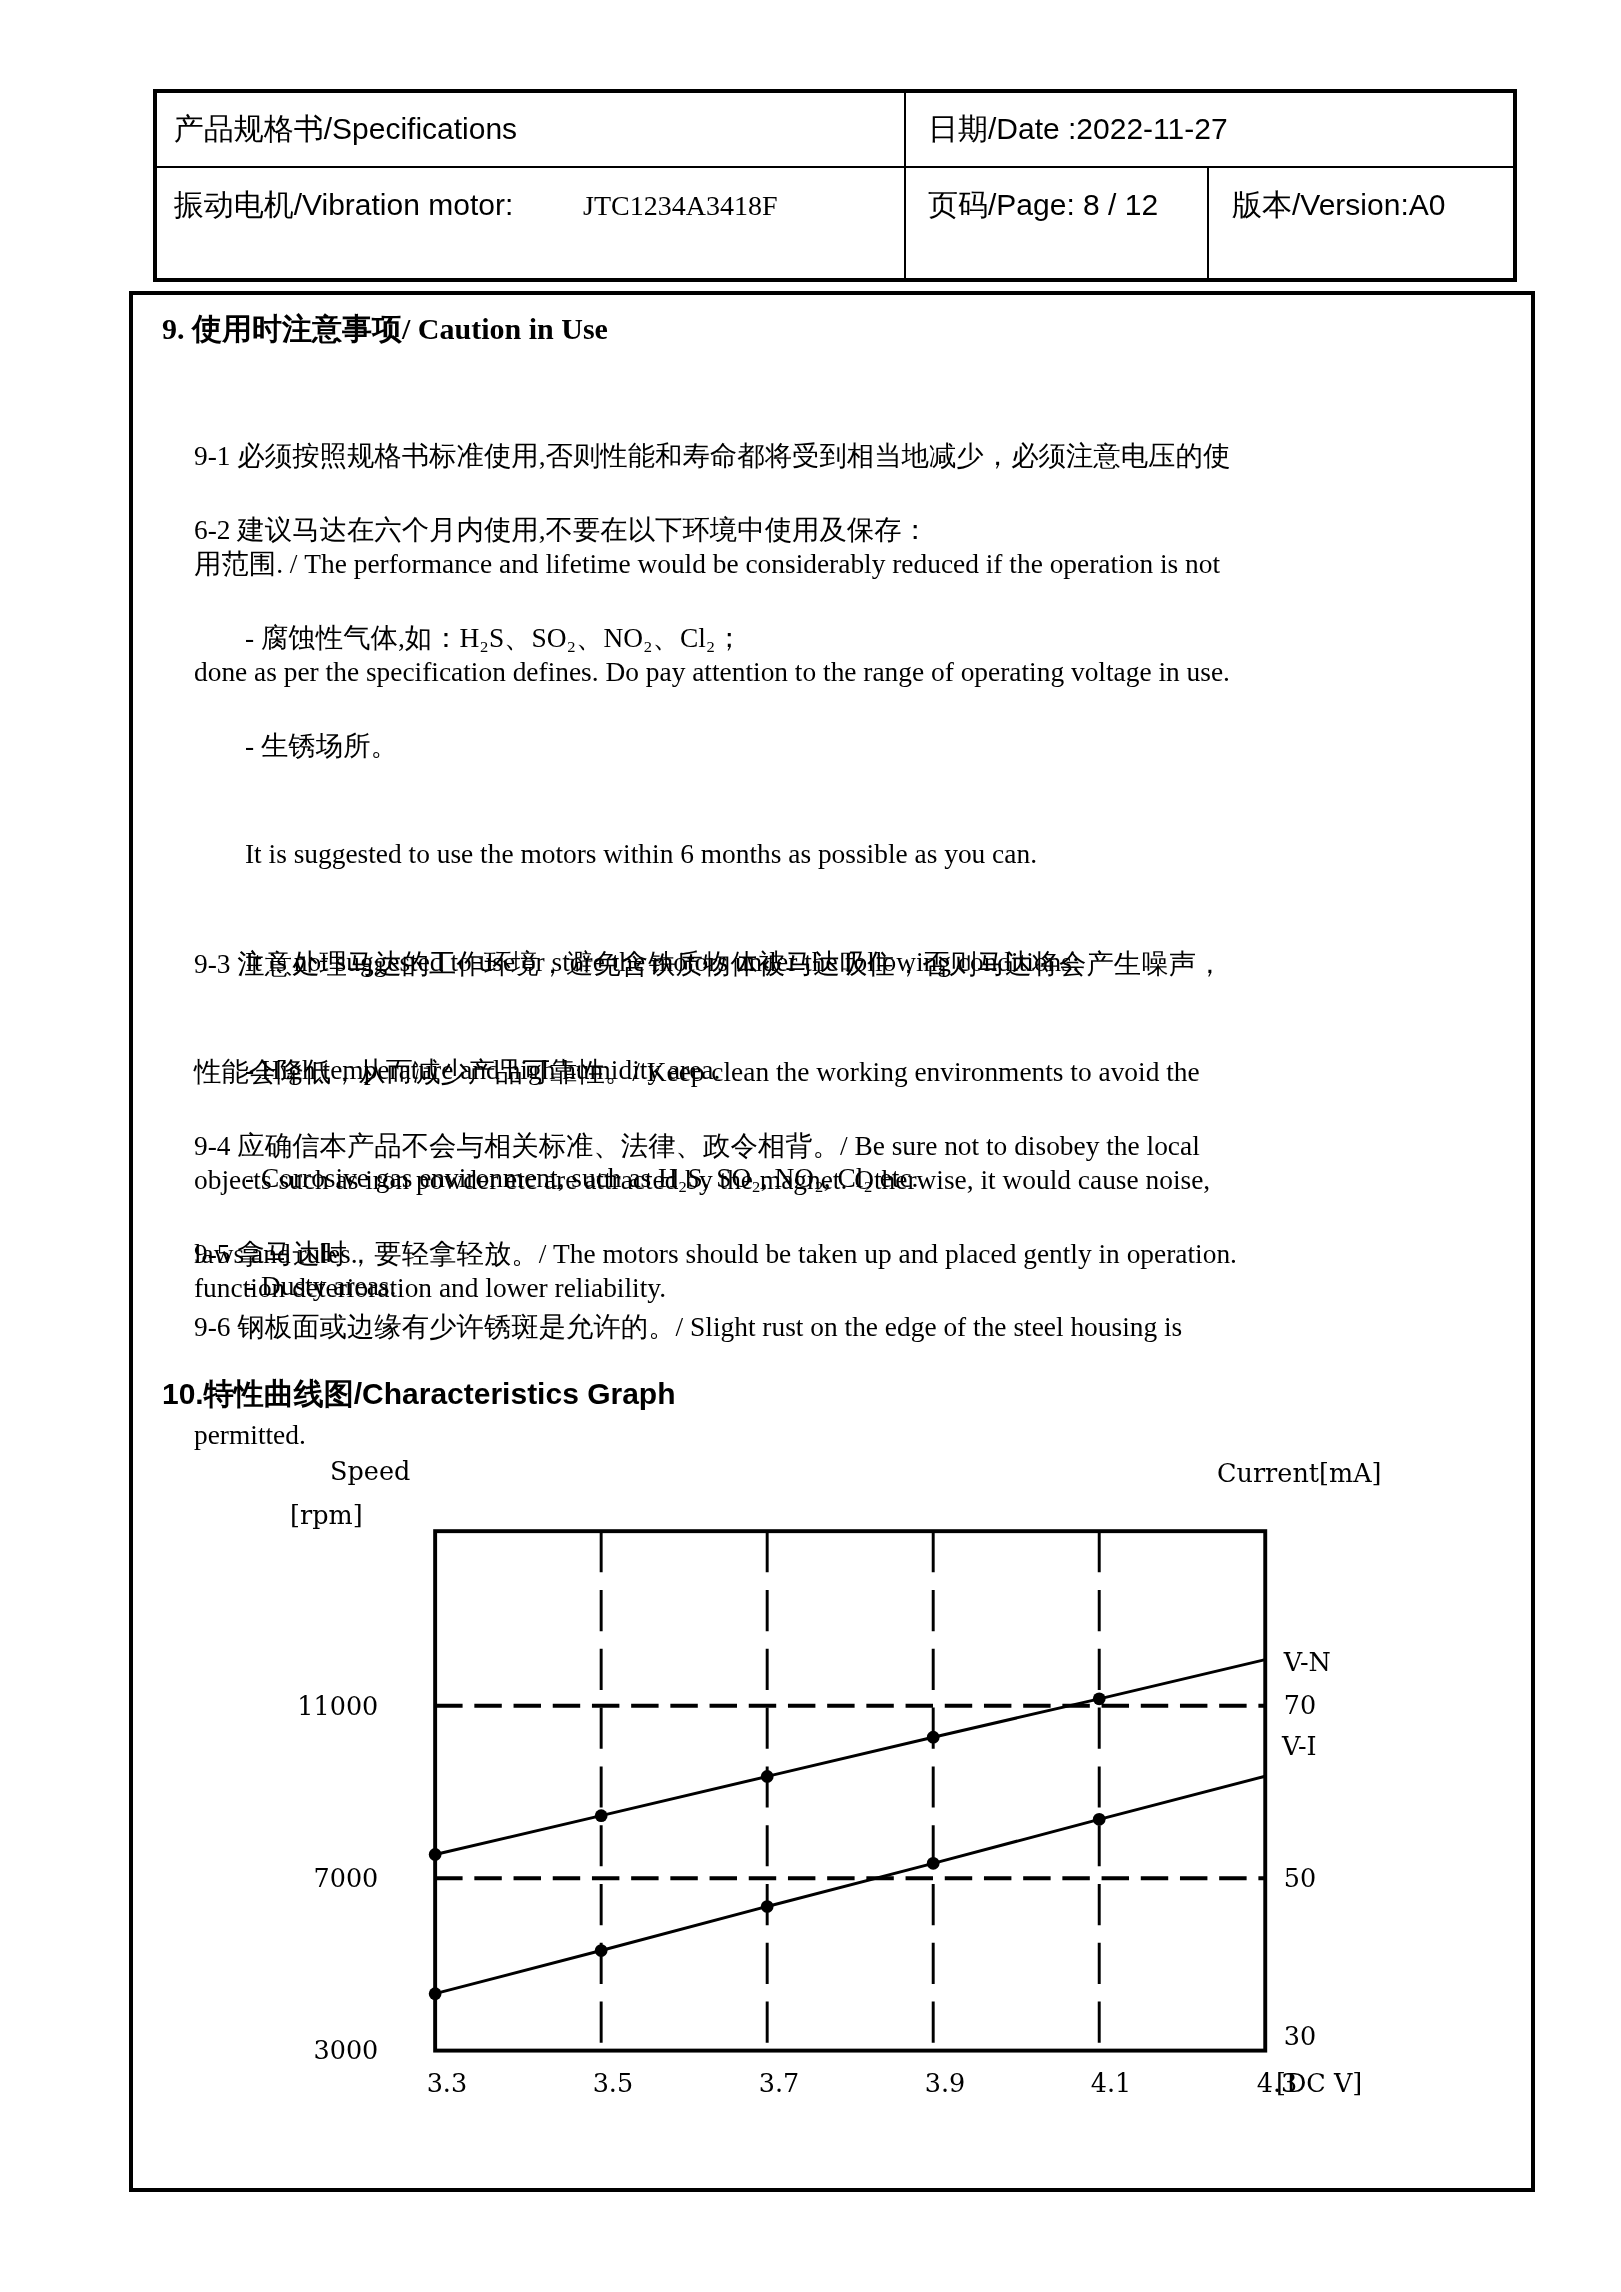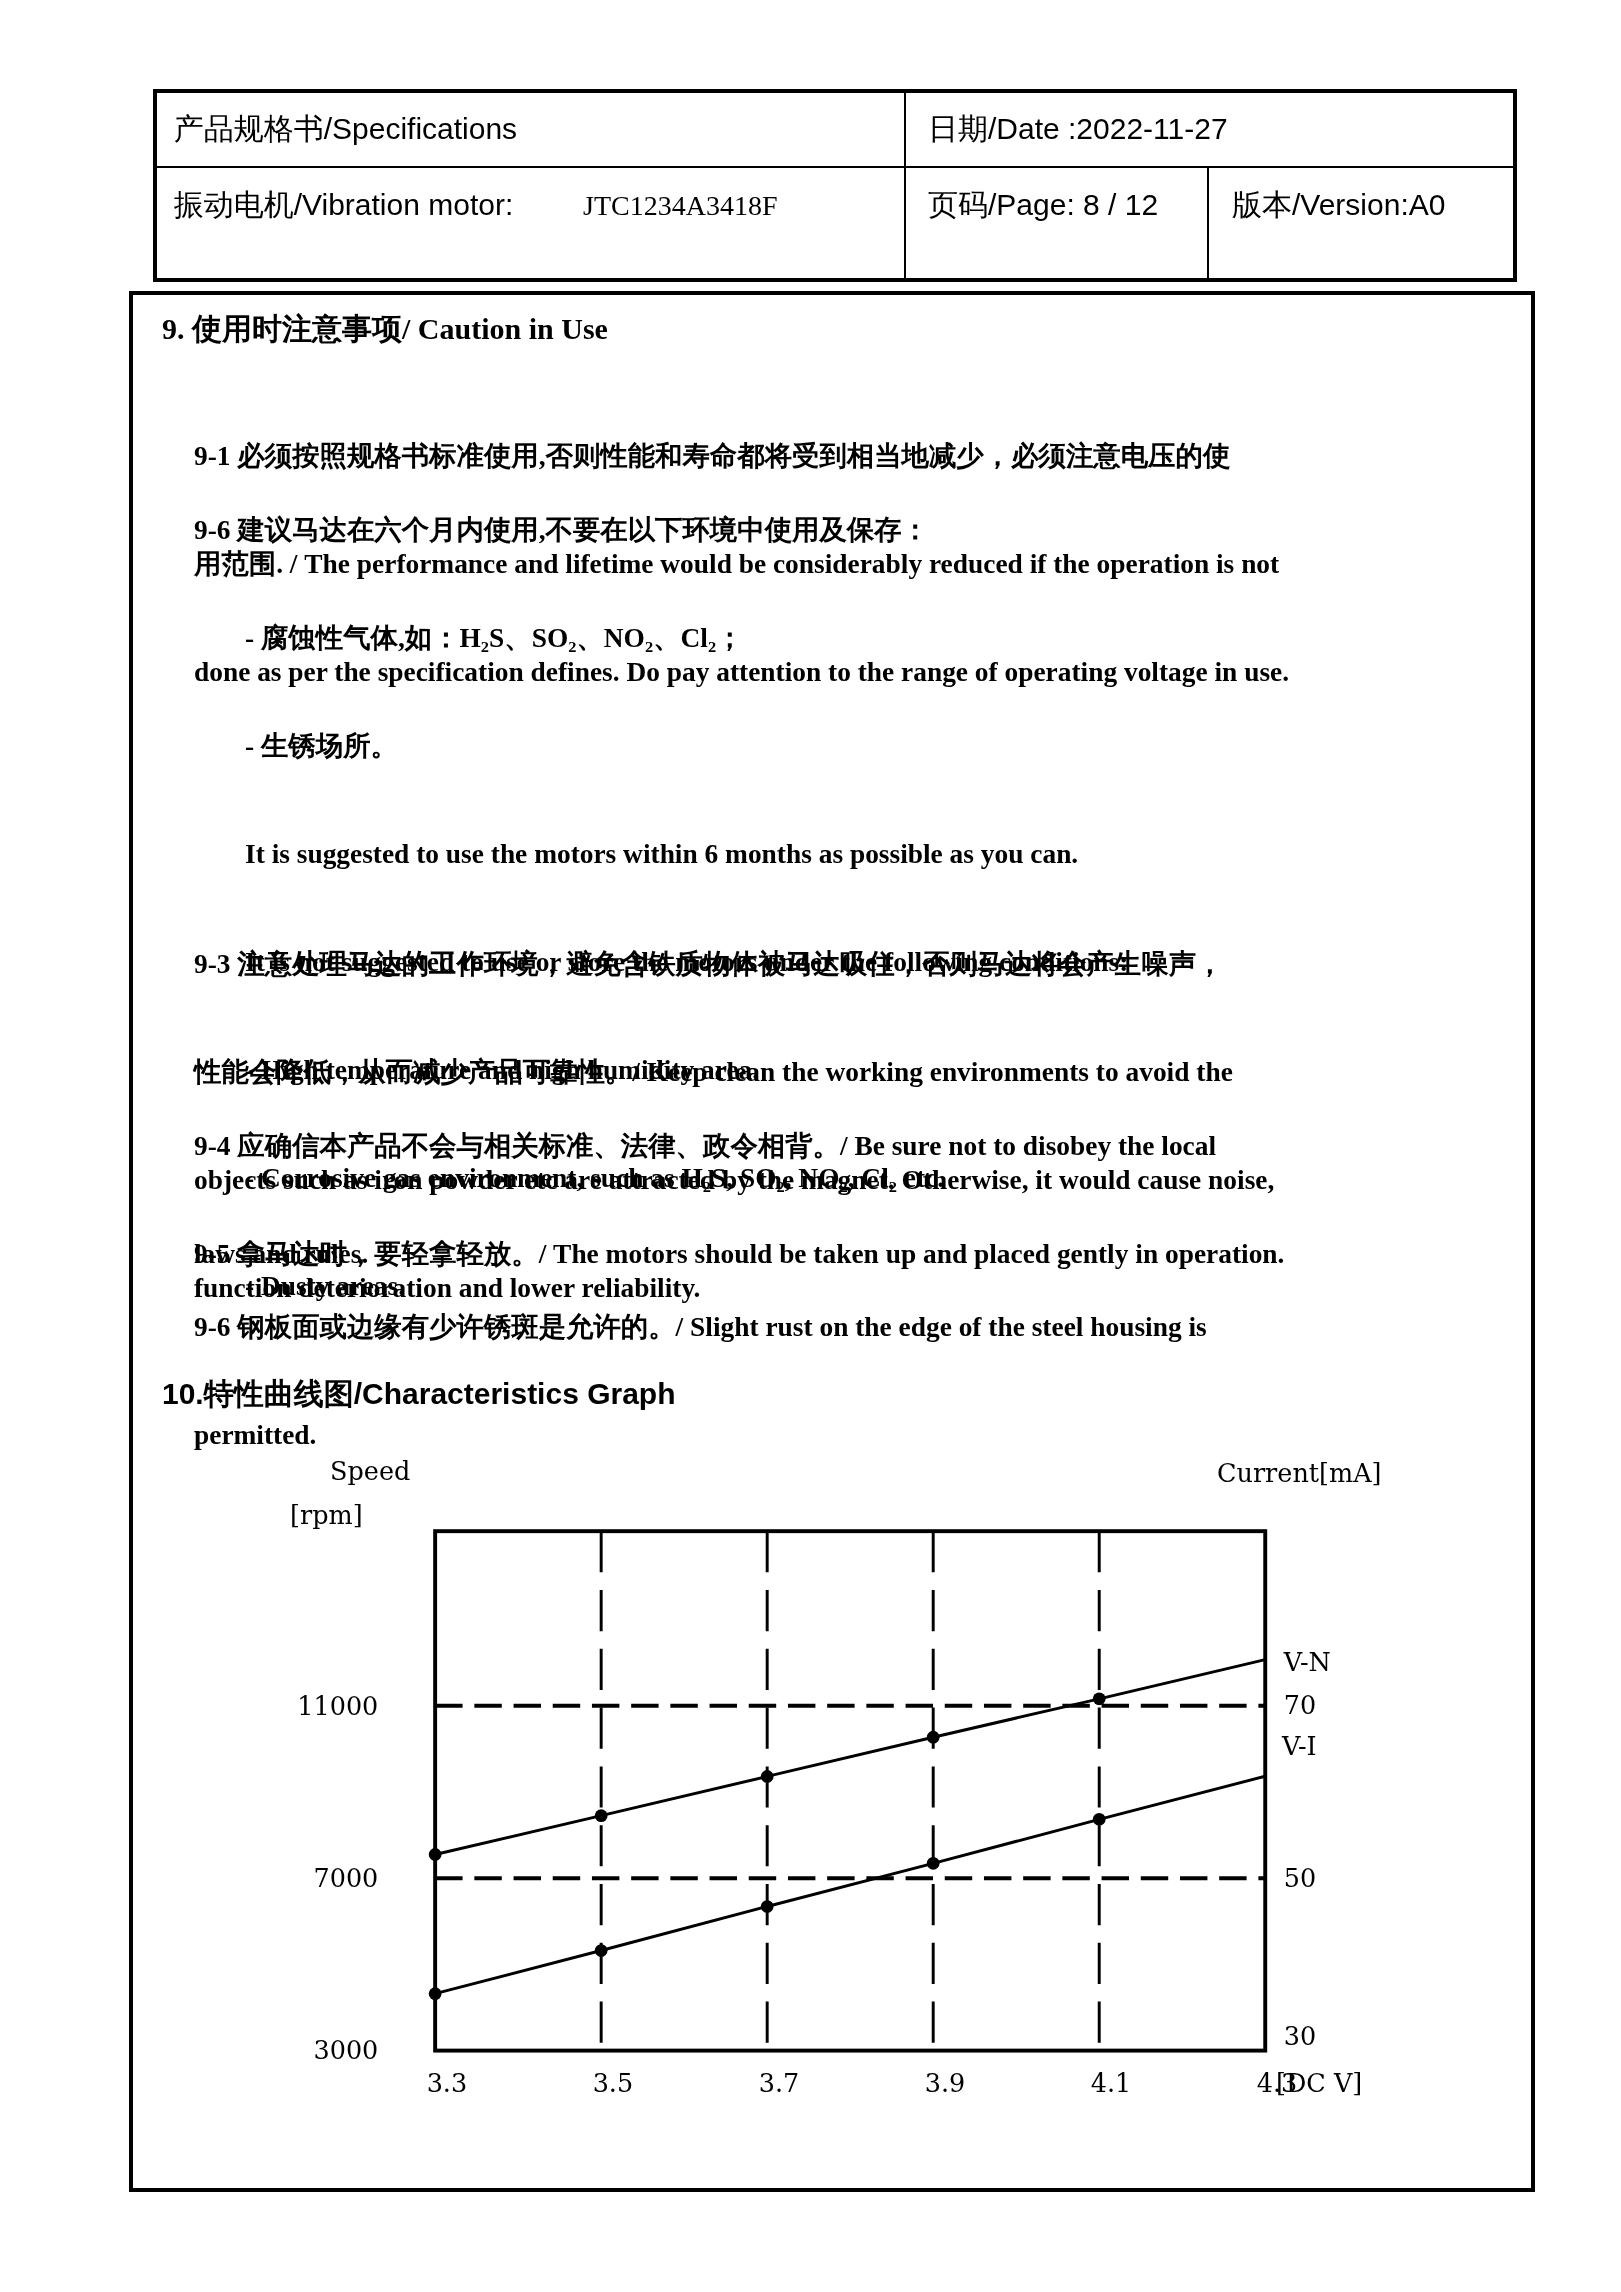--- a/index.html
+++ b/index.html
@@ -12,21 +12,21 @@
   
   .hdr { left: 153px; top: 89px; width: 1364px; height: 193px; border: 4.9px solid #000; box-sizing: border-box; }
   .hdr .hline { position: absolute; left: 0; right: 0; top: 73px; height: 2px; background: #000; }
   .hdr .vline { position: absolute; width: 2px; background: #000; }
   .hdr .cell { position: absolute; font-size: 30px; line-height: 39px; white-space: pre; }
 
   
   .frame { left: 129px; top: 291px; width: 1406px; height: 1901px; border: 4.9px solid #000; box-sizing: border-box; }
 
   .h9 { left: 162px; top: 309px; font-size: 30px; font-weight: bold; }
-  .para { font-size: 27.4px; line-height: 36px; white-space: pre; font-weight: bold; }
+  .para { font-size: 27.4px; line-height: 36px; white-space: pre; }
   .h10 { left: 162px; top: 1374px; font-size: 30px; font-weight: bold; }
 
   
   .axlbl { font-size: 25.5px; white-space: pre; }
 </style>
 </head>
 <body>
 
 <div class="abs hdr sans">
   <div class="hline"></div>
@@ -43,21 +43,21 @@
 <div class="abs frame"></div>
 
 <div class="abs h9 serif">9. 使用时注意事项/ Caution in Use</div>
 
 <div class="abs para serif" style="left:194px; top:366px;">
   <div>9-1 必须按照规格书标准使用,否则性能和寿命都将受到相当地减少，必须注意电压的使</div>
   <div>用范围. / The performance and lifetime would be considerably reduced if the operation is not</div>
   <div>done as per the specification defines. Do pay attention to the range of operating voltage in use.</div>
 </div>
 
-<div class="abs para serif" style="left:194px; top:512px;">9-6 建议马达在六个月内使用,不要在以下环境中使用及保存：</div>
+<div class="abs para serif" style="left:194px; top:512px;">6-2 建议马达在六个月内使用,不要在以下环境中使用及保存：</div>
 <div class="abs para serif" style="left:245px; top:548px;">
   <div>- 腐蚀性气体,如：H₂S、SO₂、NO₂、Cl₂；</div>
   <div>- 生锈场所。</div>
   <div>It is suggested to use the motors within 6 months as possible as you can.</div>
   <div>It is not suggested to use or store the motors under the following conditions:</div>
   <div>- High temperature and high humidity area.</div>
   <div>- Corrosive gas environment, such as H₂S, SO₂, NO₂, Cl₂ etc.</div>
   <div>- Dusty areas.</div>
 </div>
 

